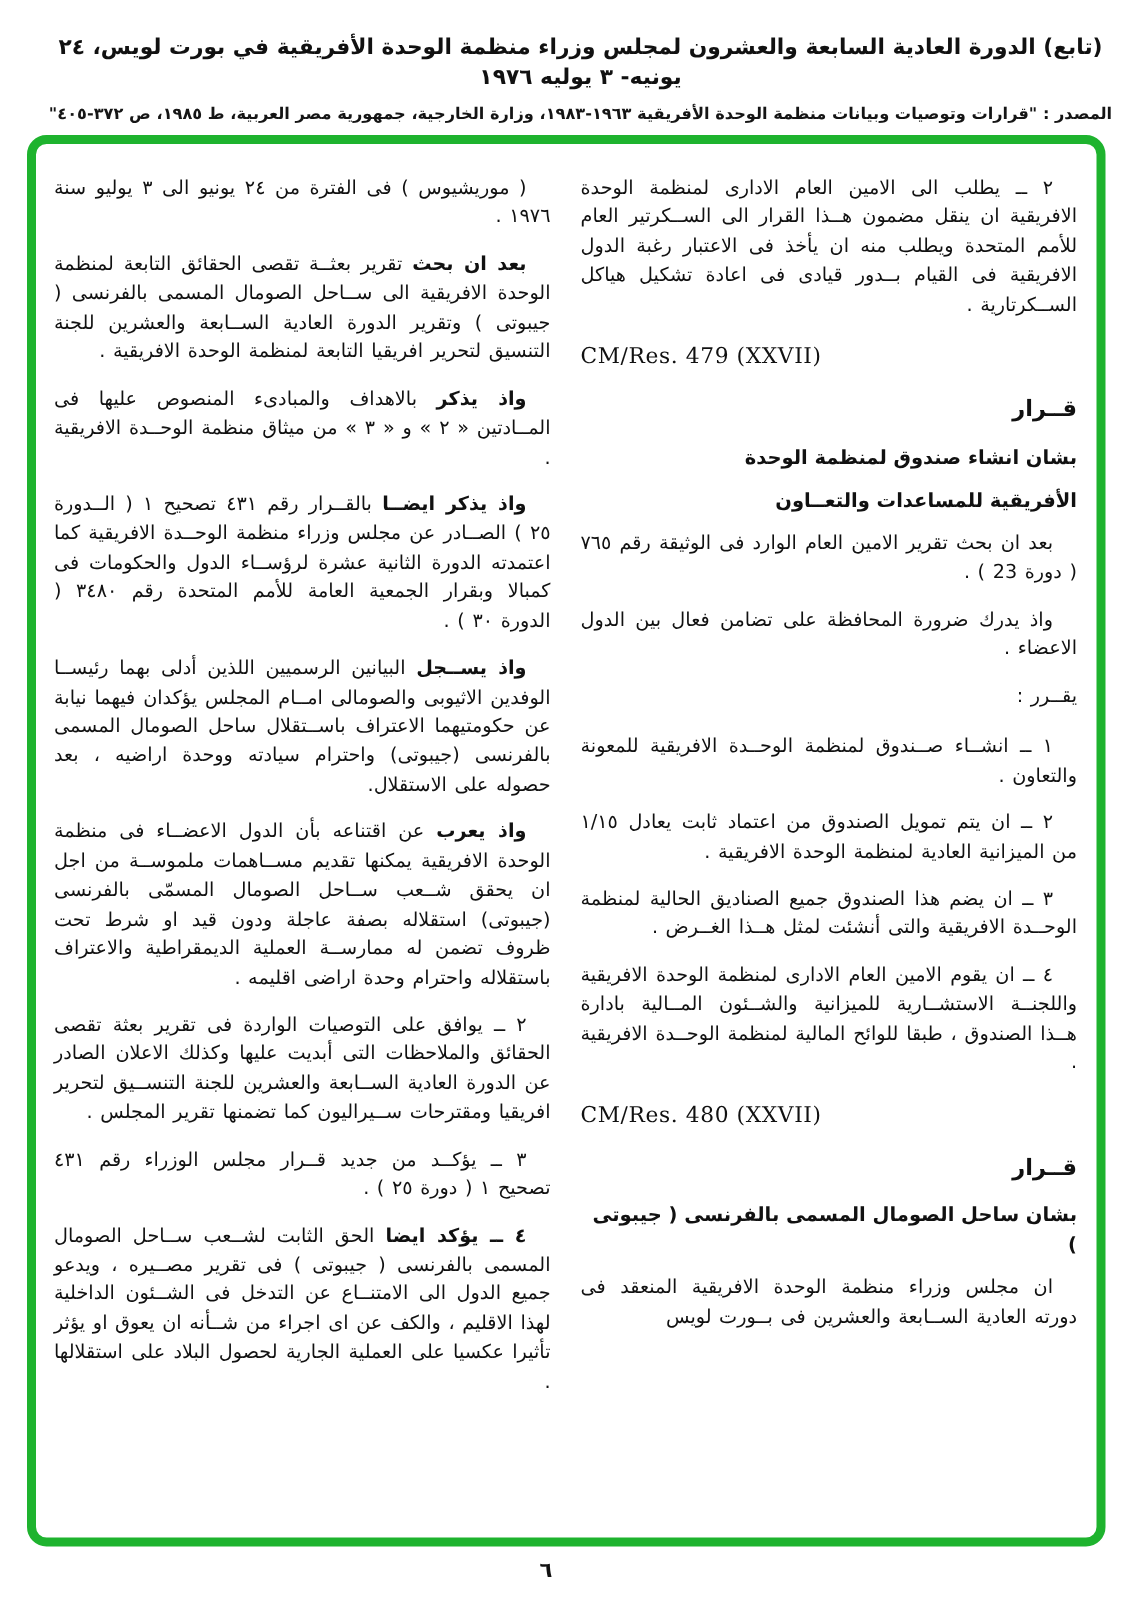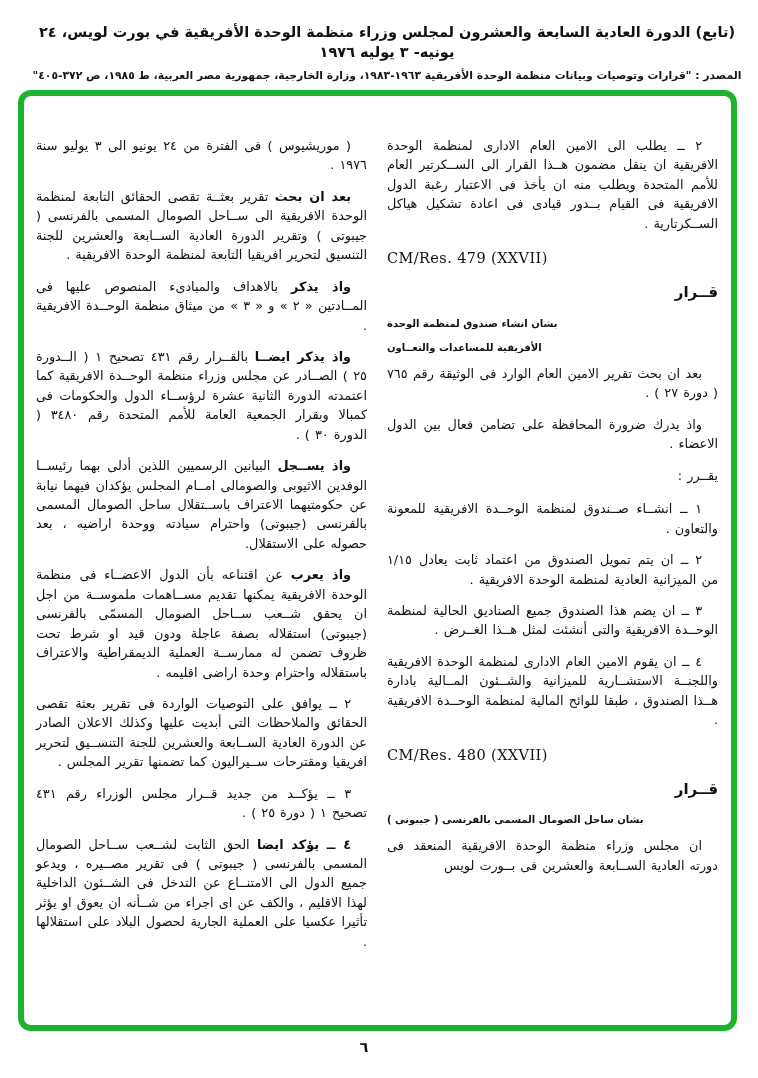--- a/index.html
+++ b/index.html
@@ -16,51 +16,51 @@
   .doc-source { font-size:10.8px; font-weight:700; margin-top:6px; color:#151515; }
   .frame {
     position:absolute; top:90px; left:18px;
     width:719px; height:941px;
     border:6px solid #1eb32e; border-radius:13px;
     background:#fff;
     padding:20px 13px 8px 12px;
     display:flex; gap:20px;
     overflow:hidden;
   }
-  .col { flex:1 1 0; font-size:12.8px; line-height:1.52; text-align:justify; text-justify:inter-word;margin-top:20px; }
+  .col { flex:1 1 0; font-size:12.8px; line-height:1.52; text-align:justify; text-justify:inter-word; }
   .para { text-indent:16px; margin-bottom:12px; word-spacing:1px; }
   .lead { font-weight:700; }
   .ref {
     direction:ltr; text-align:left;
     font-family:"DejaVu Serif","Liberation Serif",serif;
     font-size:14.5px; letter-spacing:0.4px;
     margin:14px 0 6px; text-indent:0;
   }
   .qarar { font-weight:700; font-size:15px; margin:12px 0 12px; }
-  .subtitle { text-align:left; font-weight:700; font-size:10px; margin:0 0 9px; line-height:1.5; }
+  .subtitle { text-align:right; font-weight:700; font-size:13px; margin:0 0 9px; line-height:1.5; }
   .decree { font-weight:400; margin:2px 0 14px; text-indent:0; }
   .pagenum { position:absolute; top:1039px; left:0; right:30px; text-align:center; font-size:14px; font-weight:700; }
 </style>
 </head>
 <body>
 
 <header class="header">
   <div class="doc-title">(تابع) الدورة العادية السابعة والعشرون لمجلس وزراء منظمة الوحدة الأفريقية في بورت لويس، ٢٤ يونيه- ٣ يوليه ١٩٧٦</div>
   <div class="doc-source">المصدر : "قرارات وتوصيات وبيانات منظمة الوحدة الأفريقية ١٩٦٣-١٩٨٣، وزارة الخارجية، جمهورية مصر العربية، ط ١٩٨٥، ص ٣٧٢-٤٠٥"</div>
 </header>
 
 <main class="frame">
 
   <section class="col">
     <p class="para">٢ ــ يطلب الى الامين العام الادارى لمنظمة الوحدة الافريقية ان ينقل مضمون هــذا القرار الى الســكرتير العام للأمم المتحدة ويطلب منه ان يأخذ فى الاعتبار رغبة الدول الافريقية فى القيام بــدور قيادى فى اعادة تشكيل هياكل الســكرتارية .</p>
     <p class="ref">CM/Res. 479 (XXVII)</p>
     <h2 class="qarar">قــرار</h2>
     <h3 class="subtitle">بشان انشاء صندوق لمنظمة الوحدة</h3>
     <h3 class="subtitle">الأفريقية للمساعدات والتعــاون</h3>
-    <p class="para">بعد ان بحث تقرير الامين العام الوارد فى الوثيقة رقم ٧٦٥ ( دورة ٢٧ ) .</p>
+    <p class="para">بعد ان بحث تقرير الامين العام الوارد فى الوثيقة رقم ٧٦٥ ( دورة 23 ) .</p>
     <p class="para">واذ يدرك ضرورة المحافظة على تضامن فعال بين الدول الاعضاء .</p>
     <p class="para decree">يقــرر :</p>
     <p class="para">١ ــ انشــاء صــندوق لمنظمة الوحــدة الافريقية للمعونة والتعاون .</p>
     <p class="para">٢ ــ ان يتم تمويل الصندوق من اعتماد ثابت يعادل ١/١٥ من الميزانية العادية لمنظمة الوحدة الافريقية .</p>
     <p class="para">٣ ــ ان يضم هذا الصندوق جميع الصناديق الحالية لمنظمة الوحــدة الافريقية والتى أنشئت لمثل هــذا الغــرض .</p>
     <p class="para">٤ ــ ان يقوم الامين العام الادارى لمنظمة الوحدة الافريقية واللجنــة الاستشــارية للميزانية والشــئون المــالية بادارة هــذا الصندوق ، طبقا للوائح المالية لمنظمة الوحــدة الافريقية .</p>
     <p class="ref">CM/Res. 480 (XXVII)</p>
     <h2 class="qarar">قــرار</h2>
     <h3 class="subtitle">بشان ساحل الصومال المسمى بالفرنسى ( جيبوتى )</h3>
     <p class="para">ان مجلس وزراء منظمة الوحدة الافريقية المنعقد فى دورته العادية الســابعة والعشرين فى بــورت لويس</p>

